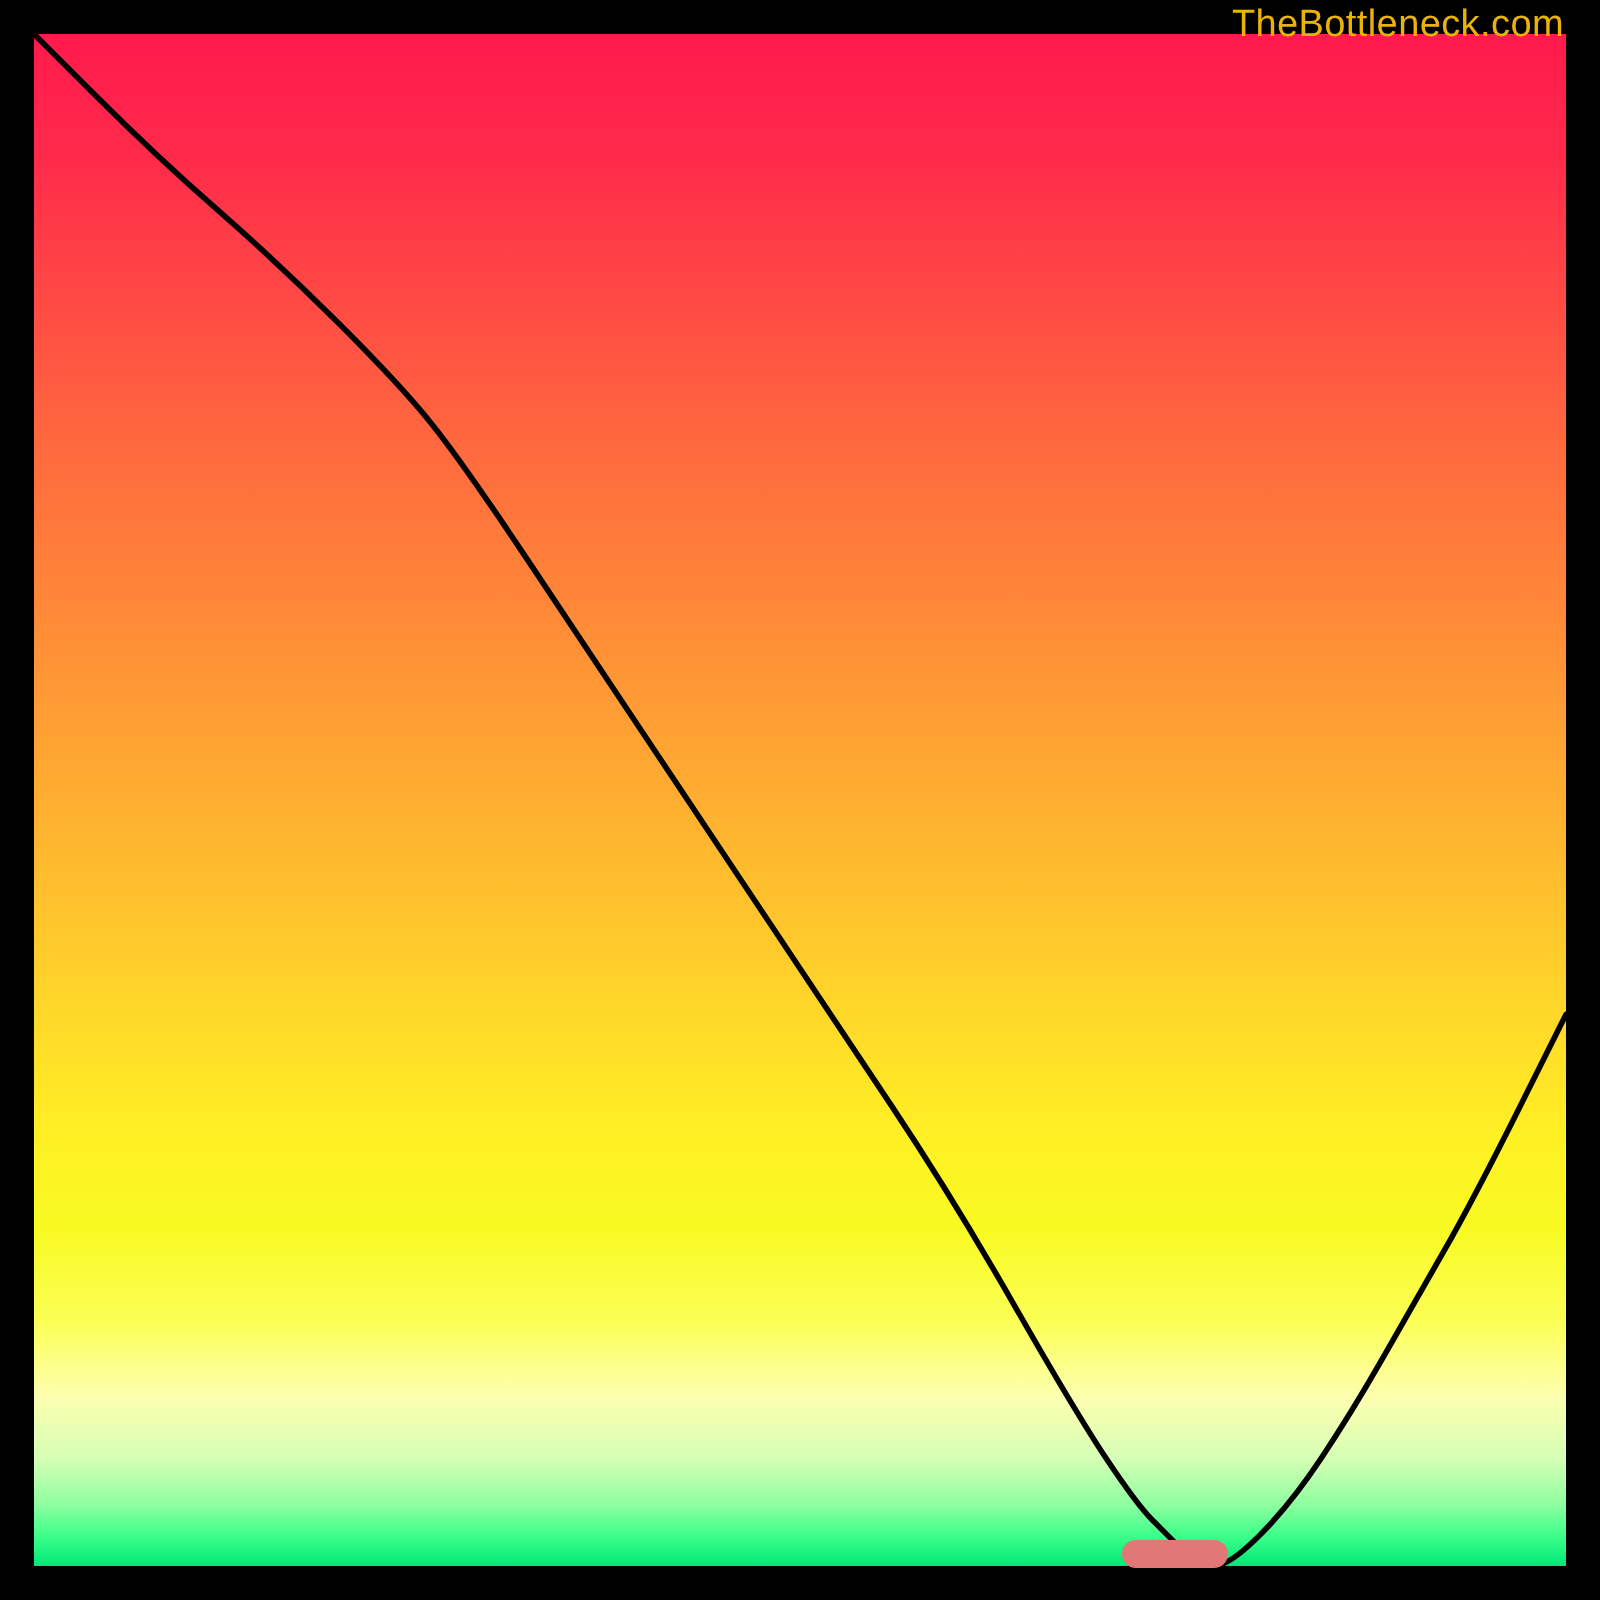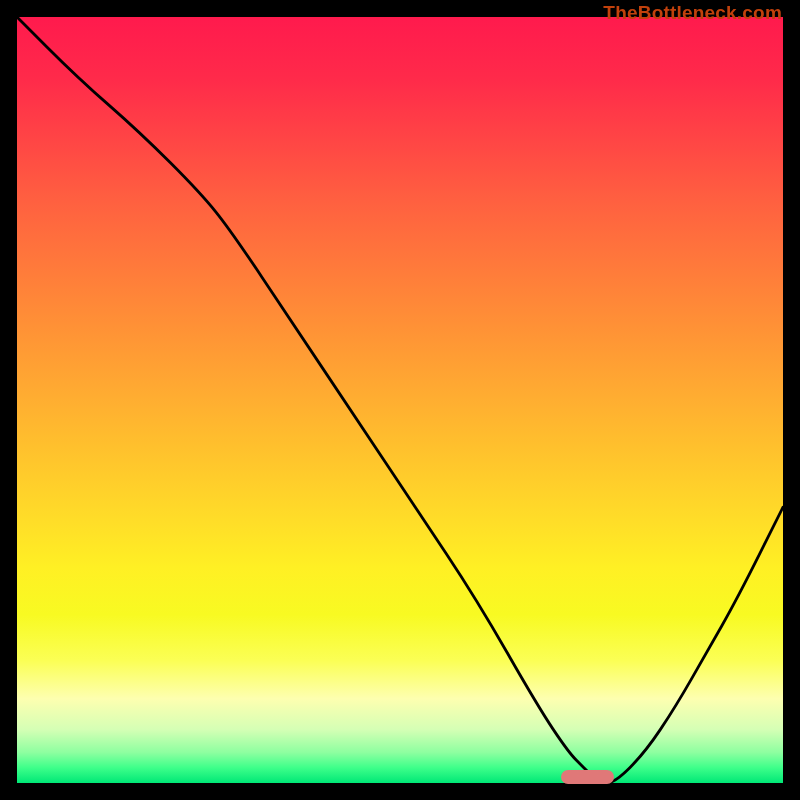--- a/index.html
+++ b/index.html
@@ -39,23 +39,23 @@
       #d5ffb5 93%,
       #8effa0 96%,
       #3eff8a 98%,
       #00e876 100%
     );
   }
   .attribution {
     position: absolute;
     top: 2px;
     right: 18px;
-    color: #c2410c;
+    color: #eab308;
     font-size: 19px;
-    font-weight: 700;
+    font-weight: 400;
     letter-spacing: 0.2px;
   }
   svg.curve {
     position: absolute;
     left: 17px;
     top: 17px;
     width: 766px;
     height: 766px;
     pointer-events: none;
   }

